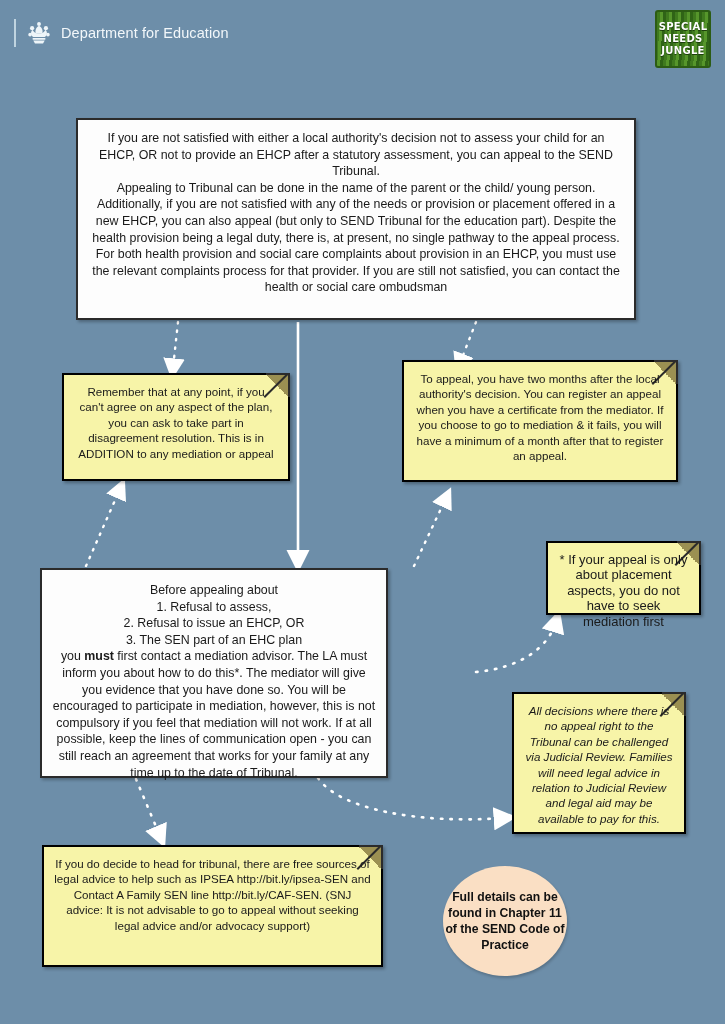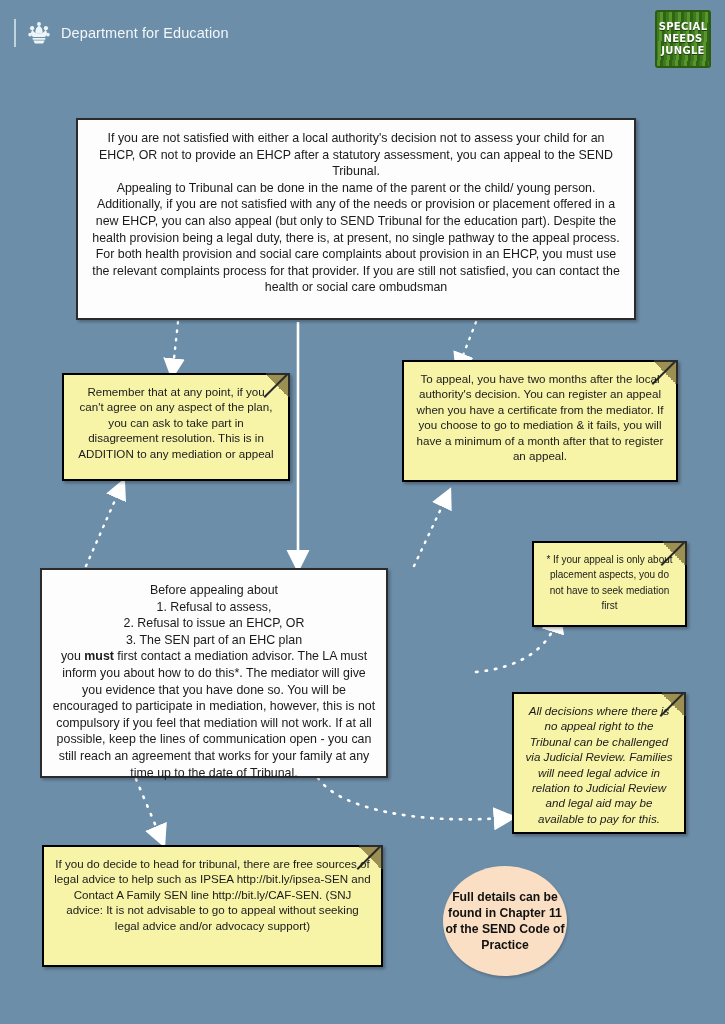--- a/index.html
+++ b/index.html
@@ -132,21 +132,21 @@
     transform-origin: left bottom;
   }
   .note .note-text { position: relative; z-index: 2; }
 
   
   #box-top { left: 76px; top: 118px; width: 560px; height: 202px; padding-top: 10px; }
 
   #note-disagreement { left: 62px; top: 373px; width: 228px; height: 108px; }
   #note-timing       { left: 402px; top: 360px; width: 276px; height: 122px; }
   #box-mediation     { left: 40px; top: 568px; width: 348px; height: 210px; padding-top: 12px; }
-  #note-placement    { left: 532px; top: 541px; width: 155px; height: 86px; font-size: 10px; }
+  #note-placement    { left: 546px; top: 541px; width: 155px; height: 74px; font-size: 13px; }
   #note-judicial     { left: 512px; top: 692px; width: 174px; height: 142px; font-style: italic; }
   #note-legaladvice  { left: 42px; top: 845px; width: 341px; height: 122px; }
 
   #oval-fulldetails {
     position: absolute;
     left: 443px; top: 866px;
     width: 124px; height: 110px;
     background: #fadfc4;
     border-radius: 50%;
     display: flex;

